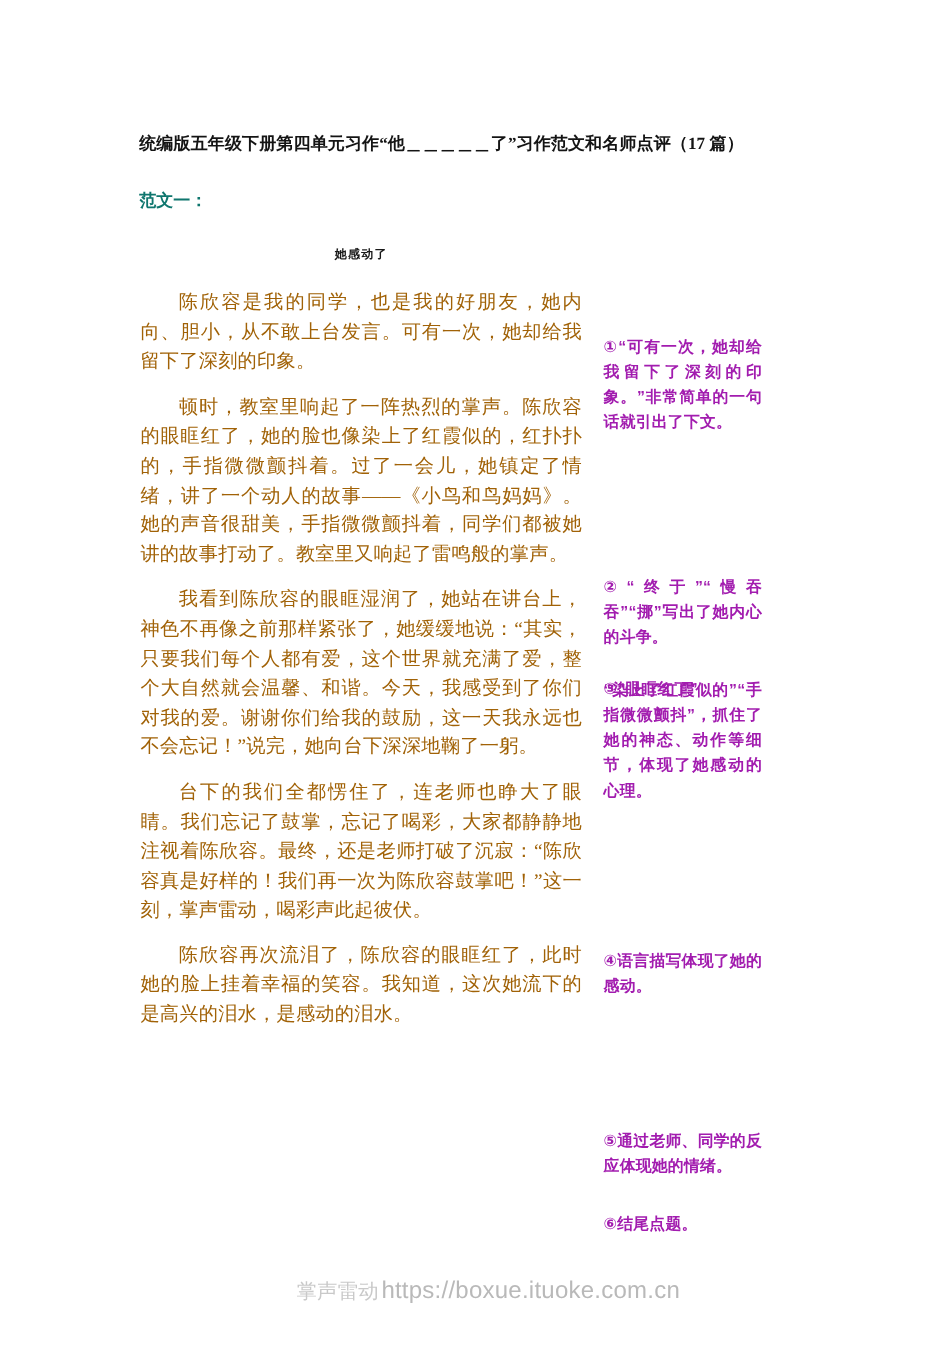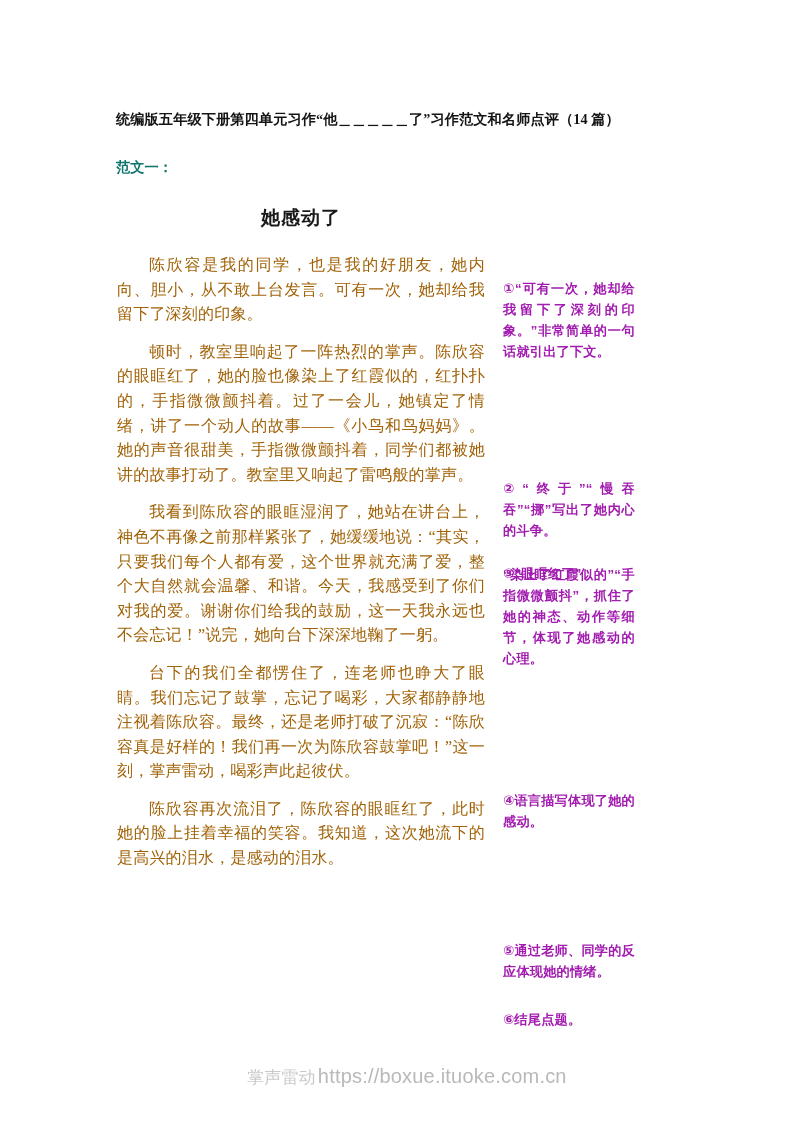--- a/index.html
+++ b/index.html
@@ -47,21 +47,21 @@
 
   
   .essay-col {
     position: absolute;
     left: 117px;
     top: 205px;
     width: 368px;
   }
   .essay-heading {
     text-align: center;
-    font-size: 19px;
+    font-size: 10px;
     font-weight: bold;
     color: #191919;
     margin: 0 0 22px 0;
     letter-spacing: 1px;
     font-family: "Liberation Serif", "DejaVu Serif", serif;
   }
   .essay-p {
     margin: 0 0 13px 0;
     font-size: 16px;
     line-height: 24.6px;
@@ -111,21 +111,21 @@
     color: #c9c9c9;
     font-size: 17px;
     margin-right: 2px;
   }
 </style>
 </head>
 <body>
 
 <div id="page">
 
-  <div class="doc-title">统编版五年级下册第四单元习作“他＿＿＿＿＿了”习作范文和名师点评（14 篇）</div>
+  <div class="doc-title">统编版五年级下册第四单元习作“他＿＿＿＿＿了”习作范文和名师点评（17 篇）</div>
 
   <div class="doc-subtitle">范文一：</div>
 
   <div class="essay-col">
     <div class="essay-heading">她感动了</div>
 
     <p class="essay-p">陈欣容是我的同学，也是我的好朋友，她内向、胆小，从不敢上台发言。可有一次，她却给我留下了深刻的印象。</p>
     <p class="essay-p">顿时，教室里响起了一阵热烈的掌声。陈欣容的眼眶红了，她的脸也像染上了红霞似的，红扑扑的，手指微微颤抖着。过了一会儿，她镇定了情绪，讲了一个动人的故事——《小鸟和鸟妈妈》。她的声音很甜美，手指微微颤抖着，同学们都被她讲的故事打动了。教室里又响起了雷鸣般的掌声。</p>
     <p class="essay-p">我看到陈欣容的眼眶湿润了，她站在讲台上，神色不再像之前那样紧张了，她缓缓地说：“其实，只要我们每个人都有爱，这个世界就充满了爱，整个大自然就会温馨、和谐。今天，我感受到了你们对我的爱。谢谢你们给我的鼓励，这一天我永远也不会忘记！”说完，她向台下深深地鞠了一躬。</p>
     <p class="essay-p">台下的我们全都愣住了，连老师也睁大了眼睛。我们忘记了鼓掌，忘记了喝彩，大家都静静地注视着陈欣容。最终，还是老师打破了沉寂：“陈欣容真是好样的！我们再一次为陈欣容鼓掌吧！”这一刻，掌声雷动，喝彩声此起彼伏。</p>

